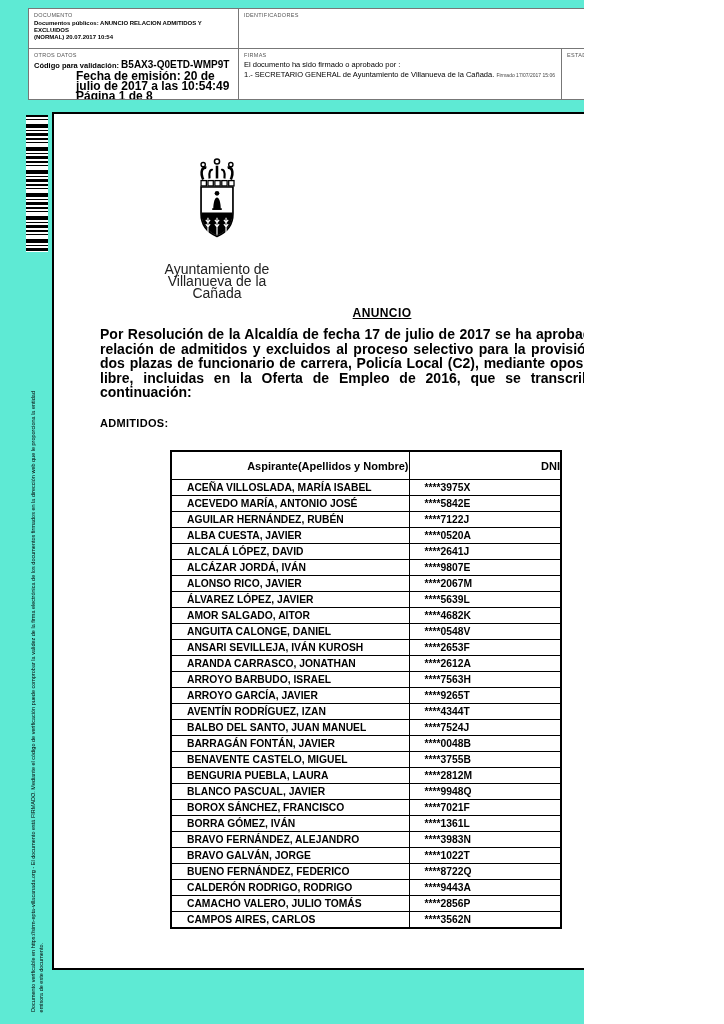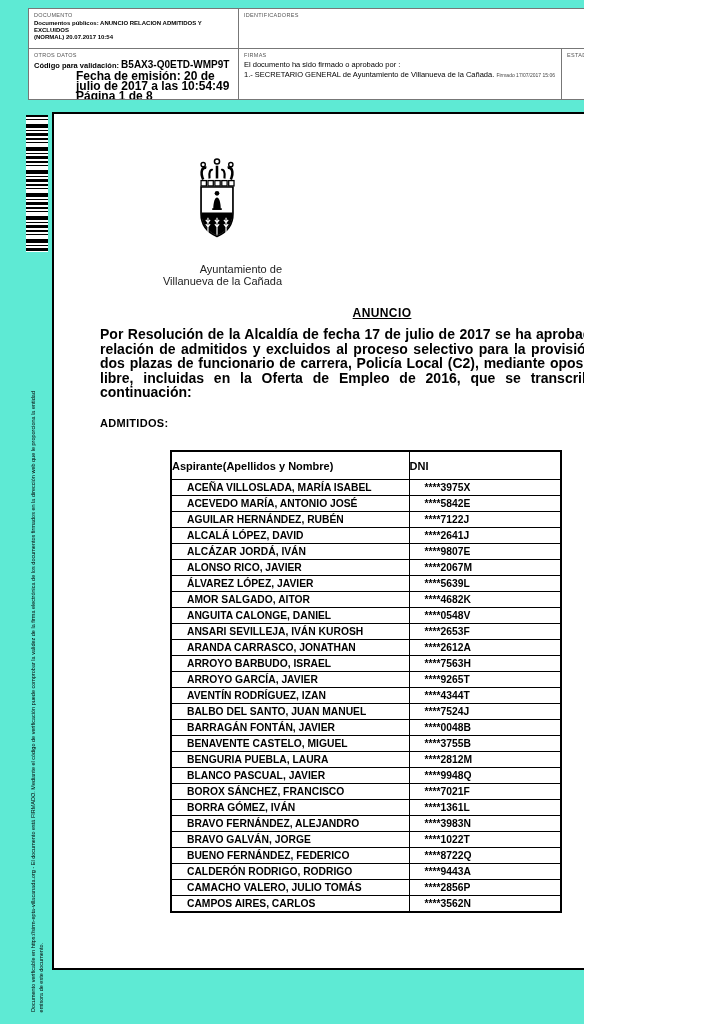--- a/index.html
+++ b/index.html
@@ -33,27 +33,27 @@
       #000 9px,#000 13px,#fff 13px,#fff 15px,
       #000 15px,#000 16px,#fff 16px,#fff 18px,
       #000 18px,#000 21px,#fff 21px,#fff 23px);}
   .vtext{position:absolute;writing-mode:vertical-rl;transform:rotate(180deg);font-size:5.5px;color:#000;white-space:nowrap;}
   .vt1{left:30px;bottom:12px;}
   .vt2{left:38px;bottom:12px;}
 
   
   .frame{position:absolute;left:52px;top:112px;width:660px;height:858px;border:2px solid #000;box-sizing:border-box;background:#fff;}
   .logo-wrap{position:absolute;left:98px;top:40px;width:130px;text-align:center;}
-  .logo-caption{margin-top:5px;font-size:11px;line-height:12px;color:#222;text-align:right;}
+  .logo-caption{margin-top:5px;font-size:14px;line-height:12px;color:#222;}
   .doc-title{position:absolute;top:192px;left:0;width:100%;text-align:center;font-size:12px;font-weight:bold;text-decoration:underline;letter-spacing:.4px;}
   .doc-paragraph{position:absolute;top:213px;left:46px;width:516px;font-size:14px;font-weight:bold;line-height:14.6px;text-align:justify;}
   .section-heading{position:absolute;top:303px;left:46px;font-size:11px;font-weight:bold;letter-spacing:.3px;}
 
   table.admitted{position:absolute;left:116px;top:336px;width:390px;border-collapse:collapse;table-layout:fixed;border:2px solid #000;}
-  table.admitted th{border:1px solid #000;height:27px;font-size:11px;font-weight:bold;text-align:left;padding:0;}
+  table.admitted th{border:1px solid #000;height:27px;font-size:11px;font-weight:bold;text-align:right;padding:0;}
   table.admitted td{border:1px solid #000;height:15px;font-size:10.3px;font-weight:bold;padding:0 0 0 15px;white-space:nowrap;overflow:hidden;}
 </style>
 </head>
 <body>
 
 <div class="page">
 
   <div class="meta">
     <div class="cell c-doc">
       <div class="lbl">DOCUMENTO</div>
@@ -155,20 +155,24 @@
           </tr>
           <tr>
             <td>ACEVEDO MARÍA, ANTONIO JOSÉ</td>
             <td>****5842E</td>
           </tr>
           <tr>
             <td>AGUILAR HERNÁNDEZ, RUBÉN</td>
             <td>****7122J</td>
           </tr>
           <tr>
+            <td>ALBA CUESTA, JAVIER</td>
+            <td>****0520A</td>
+          </tr>
+          <tr>
             <td>ALCALÁ LÓPEZ, DAVID</td>
             <td>****2641J</td>
           </tr>
           <tr>
             <td>ALCÁZAR JORDÁ, IVÁN</td>
             <td>****9807E</td>
           </tr>
           <tr>
             <td>ALONSO RICO, JAVIER</td>
             <td>****2067M</td>

